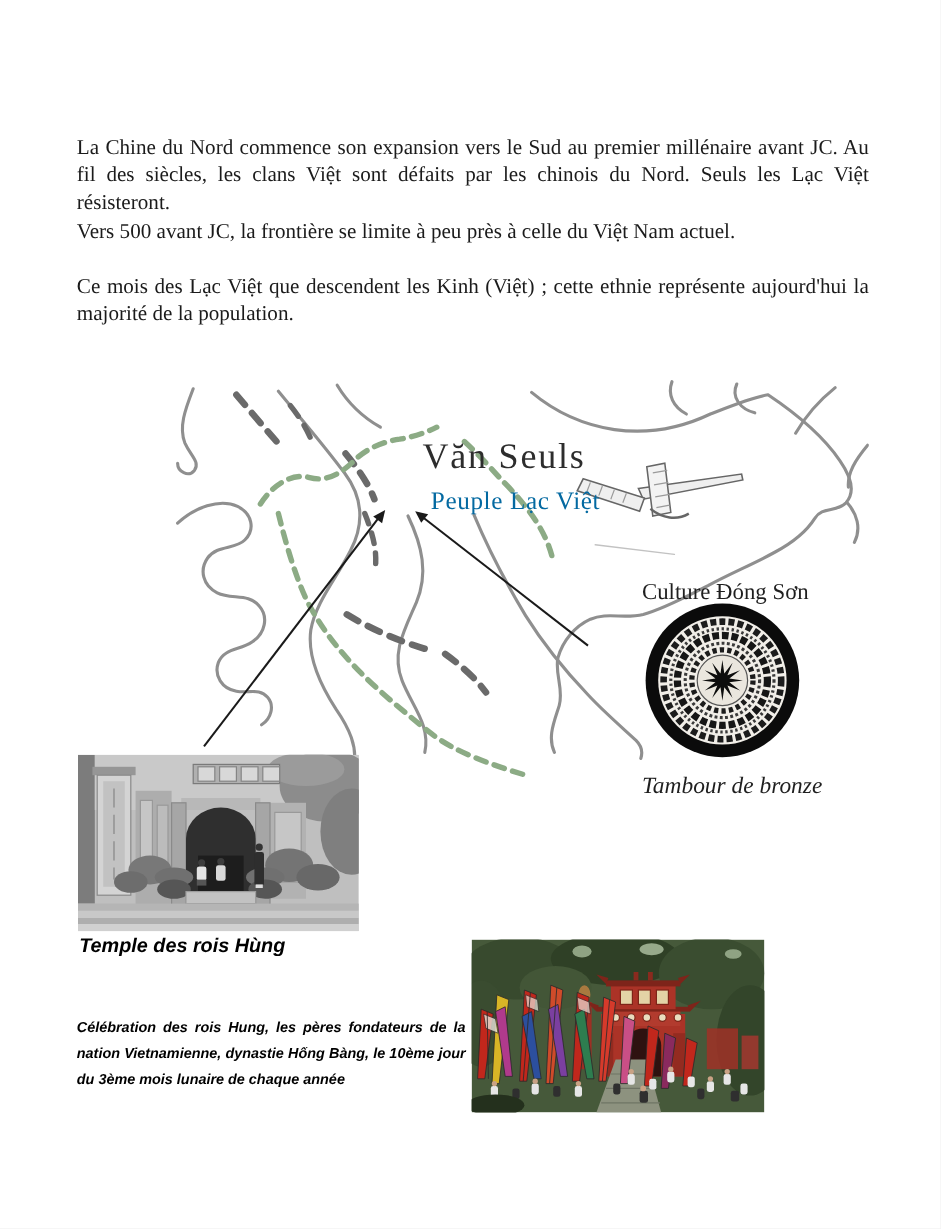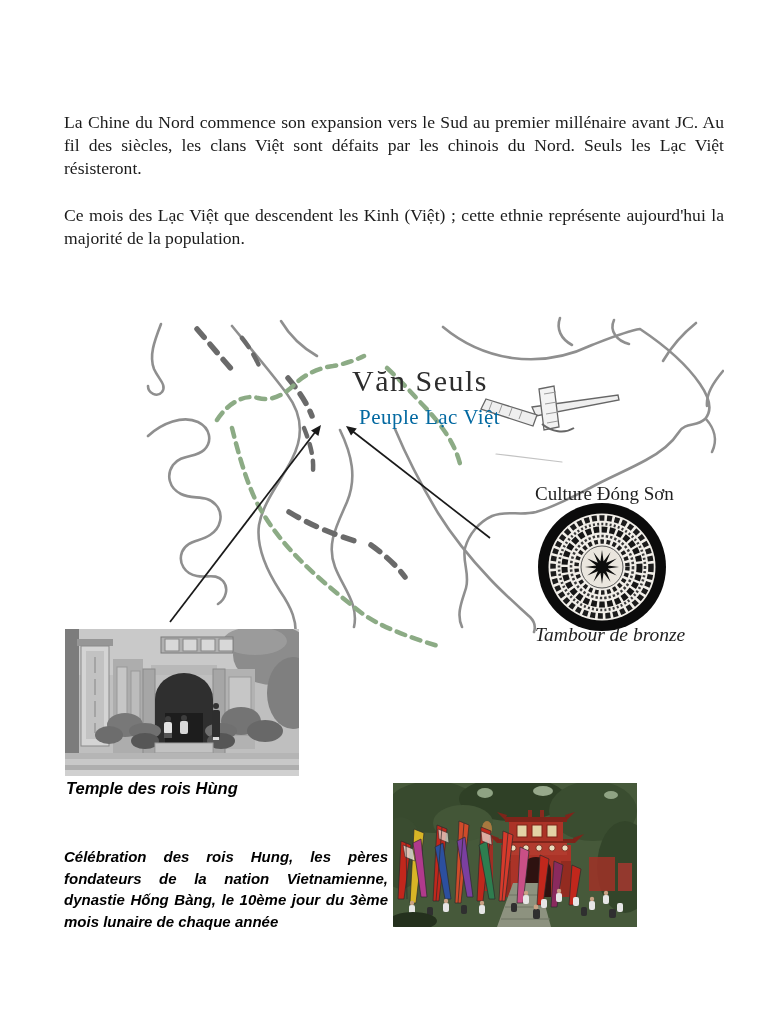--- a/index.html
+++ b/index.html
@@ -10,34 +10,35 @@
   }
   .abs{position:absolute;}
   
   .bodytext{left:64px;top:111px;width:660px;font-size:17.6px;line-height:23.2px;}
   .bodytext p{margin:0;text-align:justify;}
   .para-gap{height:23px;}
   
   .lbl-vanlang{left:352px;top:364px;font-size:30px;letter-spacing:1.5px;color:#2d2d2d;}
   .lbl-peuple{left:359px;top:405px;font-size:21px;letter-spacing:0.5px;color:#0369a1;}
   .lbl-culture{left:535px;top:483px;font-size:19px;color:#1f1f1f;}
-  .lbl-tambour{left:535px;top:624px;font-size:19.5px;font-style:italic;color:#1f1f1f;text-align:right;}
+  .lbl-tambour{left:535px;top:645px;font-size:19.5px;font-style:italic;color:#1f1f1f;text-align:right;}
   
   .cap{font-family:"Liberation Sans", sans-serif;font-style:italic;font-weight:600;color:#000000;}
   .cap-temple{left:66px;top:779px;font-size:16.5px;}
-  .cap-celeb{left:64px;top:846px;width:324px;font-size:15px;line-height:21.5px;text-align:justify;}
+  .cap-celeb{left:64px;top:846px;width:324px;font-size:12px;line-height:21.5px;text-align:justify;}
   svg{display:block;}
 </style>
 </head>
 <body>
 
 <div class="page">
 
   <div class="abs bodytext">
     <p>La Chine du Nord commence son expansion vers le Sud au premier millénaire avant JC. Au fil des siècles, les clans Việt sont défaits par les chinois du Nord. Seuls les Lạc Việt résisteront.</p>
+    <p>Vers 500 avant JC, la frontière se limite à peu près à celle du Việt Nam actuel.</p>
     <div class="para-gap"></div>
     <p>Ce mois des Lạc Việt que descendent les Kinh (Việt) ; cette ethnie représente aujourd'hui la majorité de la population.</p>
   </div>
 
   <svg class="abs" style="left:140px;top:316px;" width="584" height="344" viewBox="0 0 584 344">
 
     <g fill="none" stroke="#8f8f8f" stroke-width="2.6" stroke-linecap="round">
       <path d="M 21,8 C 14,26 9,40 14,53 C 19,64 27,69 22,76 C 17,82 8,77 8,70"></path>
       <path d="M 92,10 C 110,32 130,55 147,78 C 162,98 164,120 152,143 C 141,165 123,186 119,209 C 116,231 127,255 140,275 C 151,291 158,306 155,323"></path>
       <path d="M 141,5 C 150,20 163,32 177,40"></path>

